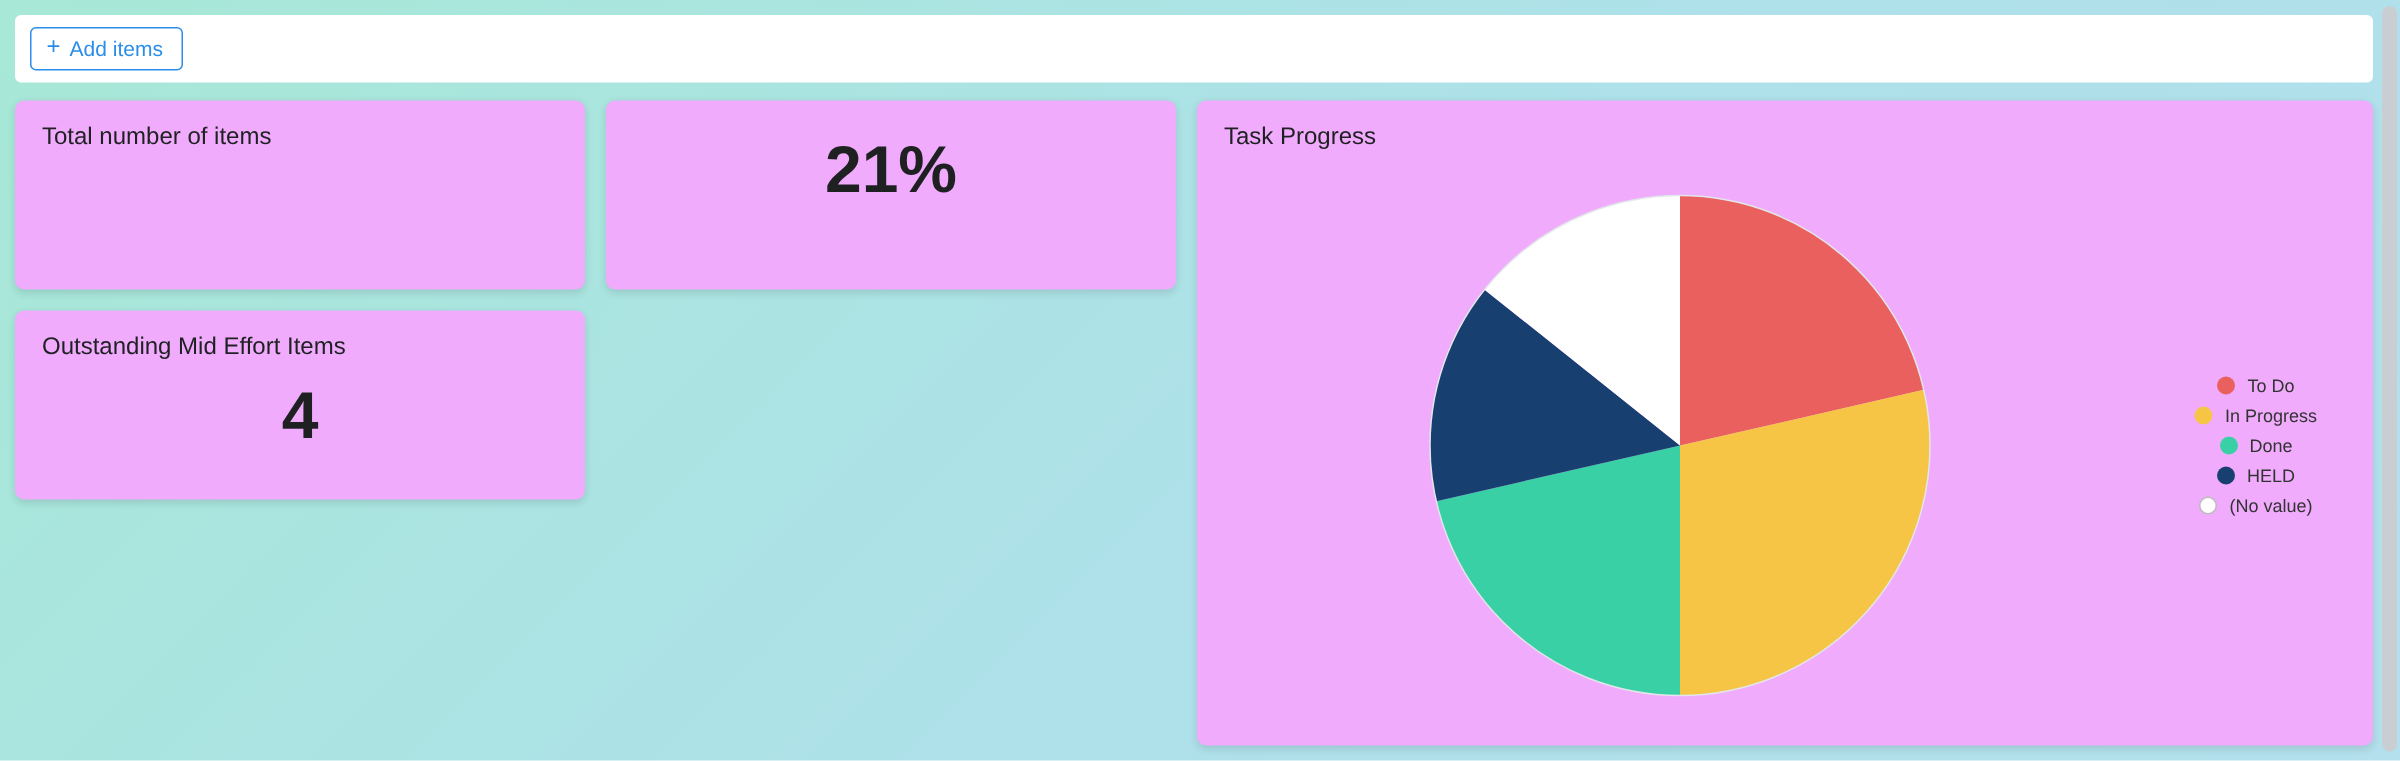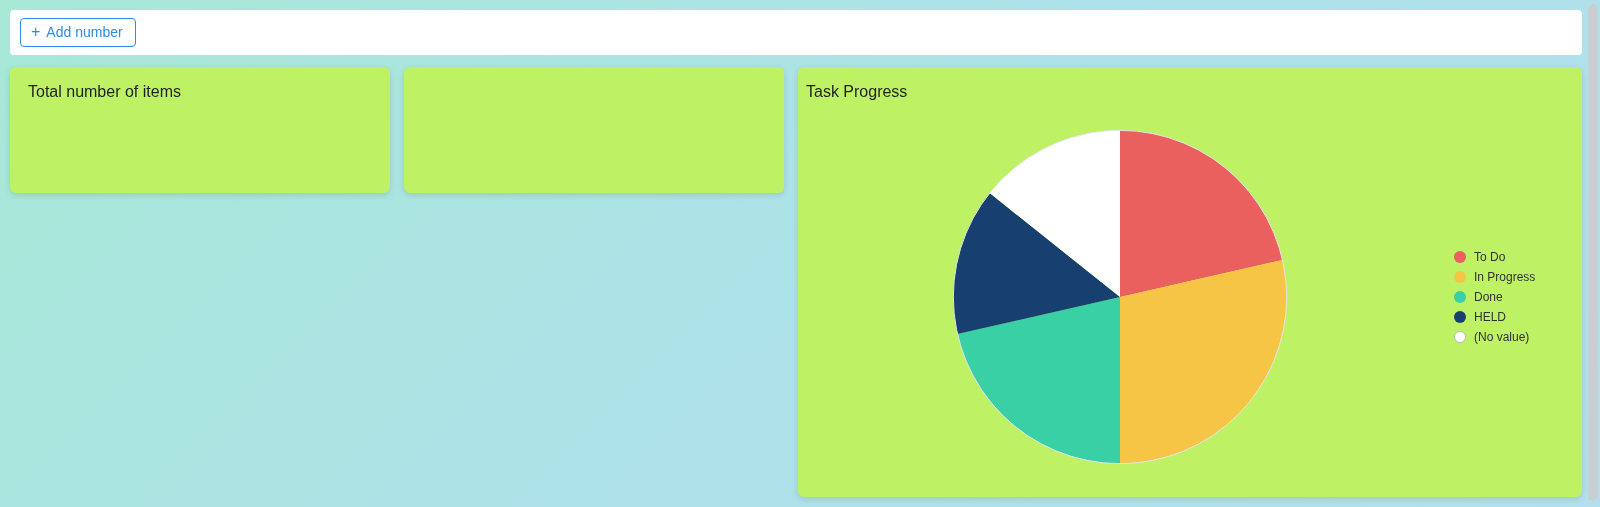--- a/index.html
+++ b/index.html
@@ -64,21 +64,21 @@
   .col-left, .col-mid {
     width: 380px;
     display: flex;
     flex-direction: column;
     gap: 14px;
   }
   .col-right {
     flex: 1;
   }
   .card {
-    background: #bef264;
+    background: #f0abfc;
     border-radius: 6px;
     box-shadow: 0 2px 6px rgba(0,0,0,.12);
     padding: 16px 18px 14px;
     display: flex;
     flex-direction: column;
   }
   .card-title {
     font-size: 16px;
     font-weight: 500;
     color: #1e2022;
@@ -88,21 +88,21 @@
     font-size: 44px;
     font-weight: 700;
     color: #1e2022;
     text-align: center;
     line-height: 1.15;
     padding: 6px 0 2px;
   }
   .tall { min-height: 126px; }
   .card-chart {
     height: 100%;
-    padding: 16px 8px 10px;
+    padding: 16px 18px 10px;
   }
   .chart-body {
     flex: 1;
     display: flex;
     align-items: center;
     gap: 20px;
   }
   .pie-wrap {
     flex: 1;
     display: flex;
@@ -115,53 +115,59 @@
     display: flex;
     flex-direction: column;
     gap: 6px;
     font-size: 12px;
     color: #333;
   }
   .legend-row {
     display: flex;
     align-items: center;
     gap: 8px;
+    justify-content: center;
   }
   .swatch {
     width: 12px; height: 12px;
     border-radius: 50%;
     flex: none;
   }
   .swatch.hollow {
     border: 1px solid #bbb;
     background: #fff;
   }
 </style>
 </head>
 <body>
 
 <div class="page">
 
   <div class="toolbar">
     <button class="btn-add">
       <span class="plus">+</span>
-      <span>Add number</span>
+      <span>Add items</span>
     </button>
   </div>
 
   <div class="grid">
 
     <div class="col-left">
       <div class="card tall">
         <div class="card-title">Total number of items</div>
       </div>
+      <div class="card tall">
+        <div class="card-title">Outstanding Mid Effort Items</div>
+        <div class="card-value">4</div>
+      </div>
     </div>
 
     <div class="col-mid">
       <div class="card tall">
+        <div class="card-value">21%</div>
       </div>
     </div>
 
     <div class="col-right">
       <div class="card card-chart">
         <div class="card-title">Task Progress</div>
         <div class="chart-body">
           <div class="pie-wrap">
             <svg class="pie" viewBox="-1.05 -1.05 2.1 2.1" id="pie-svg">
                 <path d="M 0 0 L 6.123233995736766e-17 -1 A 1 1 0 0 1 0.9749279121818236 -0.22252093395631448 Z" fill="#e9605e"></path>

